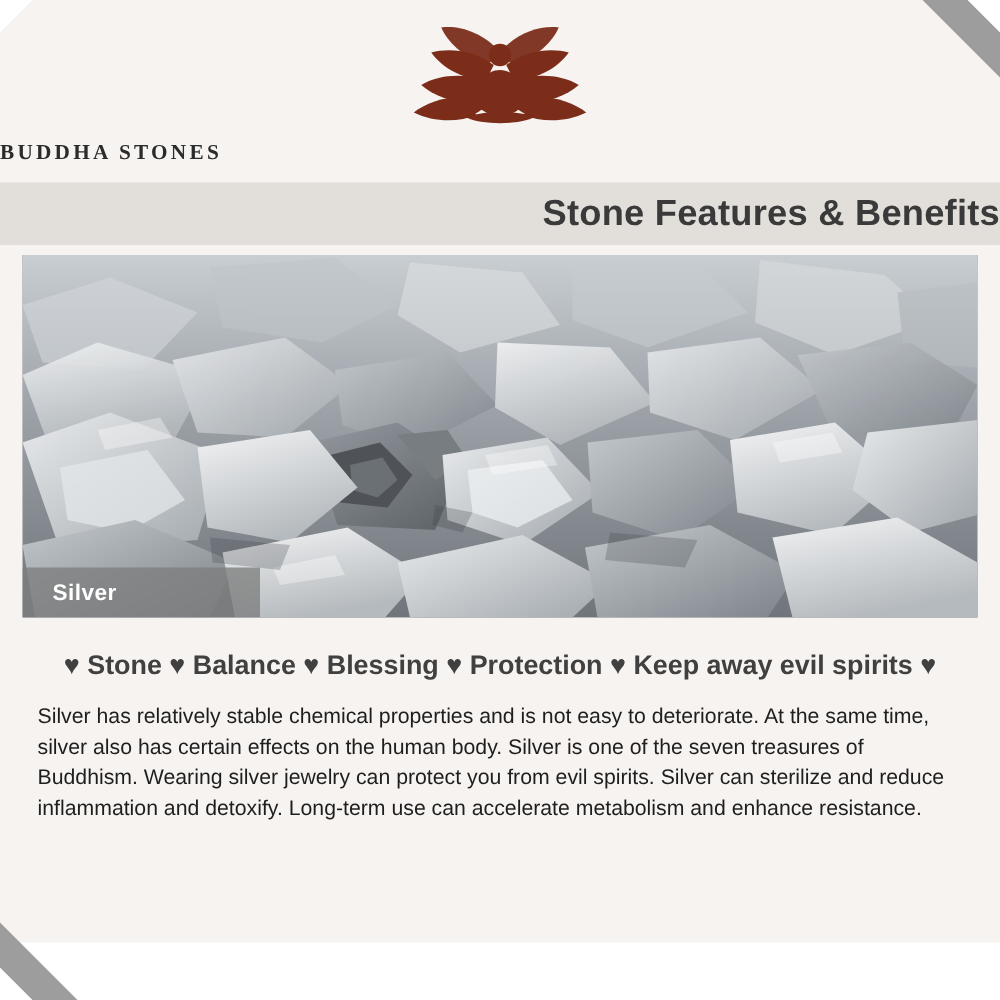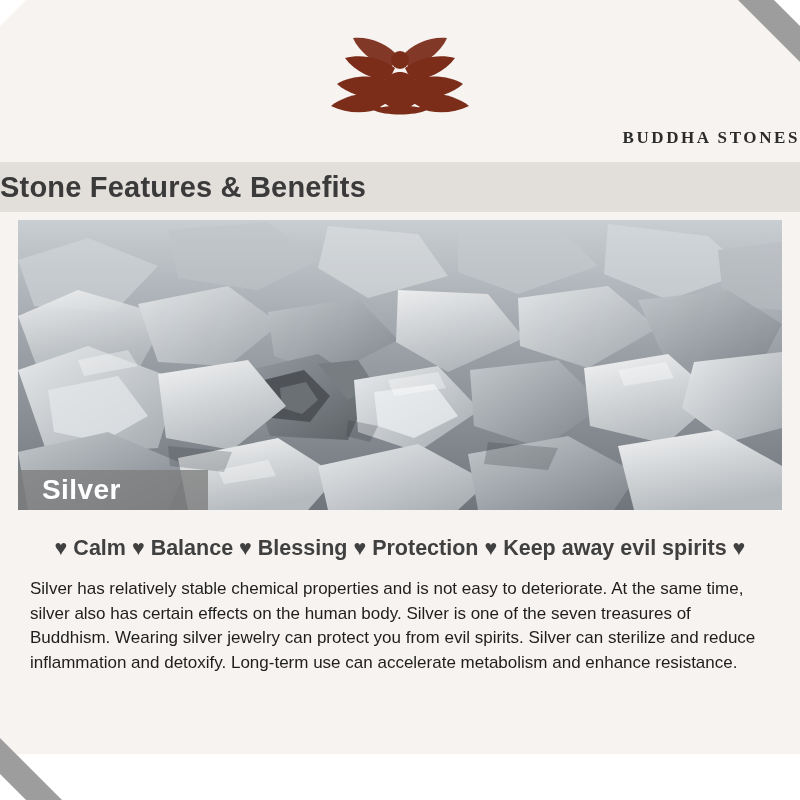--- a/index.html
+++ b/index.html
@@ -74,22 +74,22 @@
   }
   .wedge.br {
     bottom: 0; right: 0;
     border-bottom: 20px solid #a8a8a8;
     border-left: 20px solid transparent;
   }
 
   
   .brand {
     position: relative;
-    padding-top: 24px;
-    text-align: right;
+    padding-top: 8px;
+    text-align: left;
     z-index: 10;
   }
   .brand-mark {
     display: block;
     margin: 0 auto;
   }
   .brand-name {
     margin-top: 6px;
     font-size: 17px;
     letter-spacing: 2.6px;
@@ -99,21 +99,21 @@
   }
 
   
   .title-band {
     position: relative;
     margin-top: 14px;
     height: 50px;
     background: #e2ded9;
     display: flex;
     align-items: center;
-    justify-content: flex-start;
+    justify-content: flex-end;
     z-index: 5;
   }
   .title-band::before,
   .title-band::after {
     content: "";
     position: absolute;
     top: 0;
     width: 42px;
     height: 50px;
     background: #f7f3f0;
@@ -150,21 +150,21 @@
     min-width: 190px;
     height: 40px;
     background: rgba(125,125,125,0.78);
     display: flex;
     align-items: center;
     padding-left: 24px;
     box-sizing: border-box;
   }
   .hero-label-text {
     color: #ffffff;
-    font-size: 28px;
+    font-size: 18px;
     font-weight: bold;
     letter-spacing: 0.4px;
   }
 
   
   .keywords {
     margin: 26px 24px 0 24px;
     text-align: center;
     font-size: 21.5px;
     font-weight: bold;
@@ -310,18 +310,18 @@
         <polygon points="470,222 540,228 530,250 466,244"></polygon>
         <polygon points="330,200 360,206 352,222 328,216"></polygon>
       </g>
     </svg>
 
     <div class="hero-label">
       <span class="hero-label-text">Silver</span>
     </div>
   </div>
 
-  <div class="keywords">♥ Calm ♥ Balance ♥ Blessing ♥ Protection ♥ Keep away evil spirits ♥</div>
+  <div class="keywords">♥ Stone ♥ Balance ♥ Blessing ♥ Protection ♥ Keep away evil spirits ♥</div>
 
   <p class="body-copy">Silver has relatively stable chemical properties and is not easy to deteriorate. At the same time, silver also has certain effects on the human body. Silver is one of the seven treasures of Buddhism. Wearing silver jewelry can protect you from evil spirits. Silver can sterilize and reduce inflammation and detoxify. Long-term use can accelerate metabolism and enhance resistance.</p>
 
   <div class="bottom-fill"></div>
 </div>
 
 </body></html>

